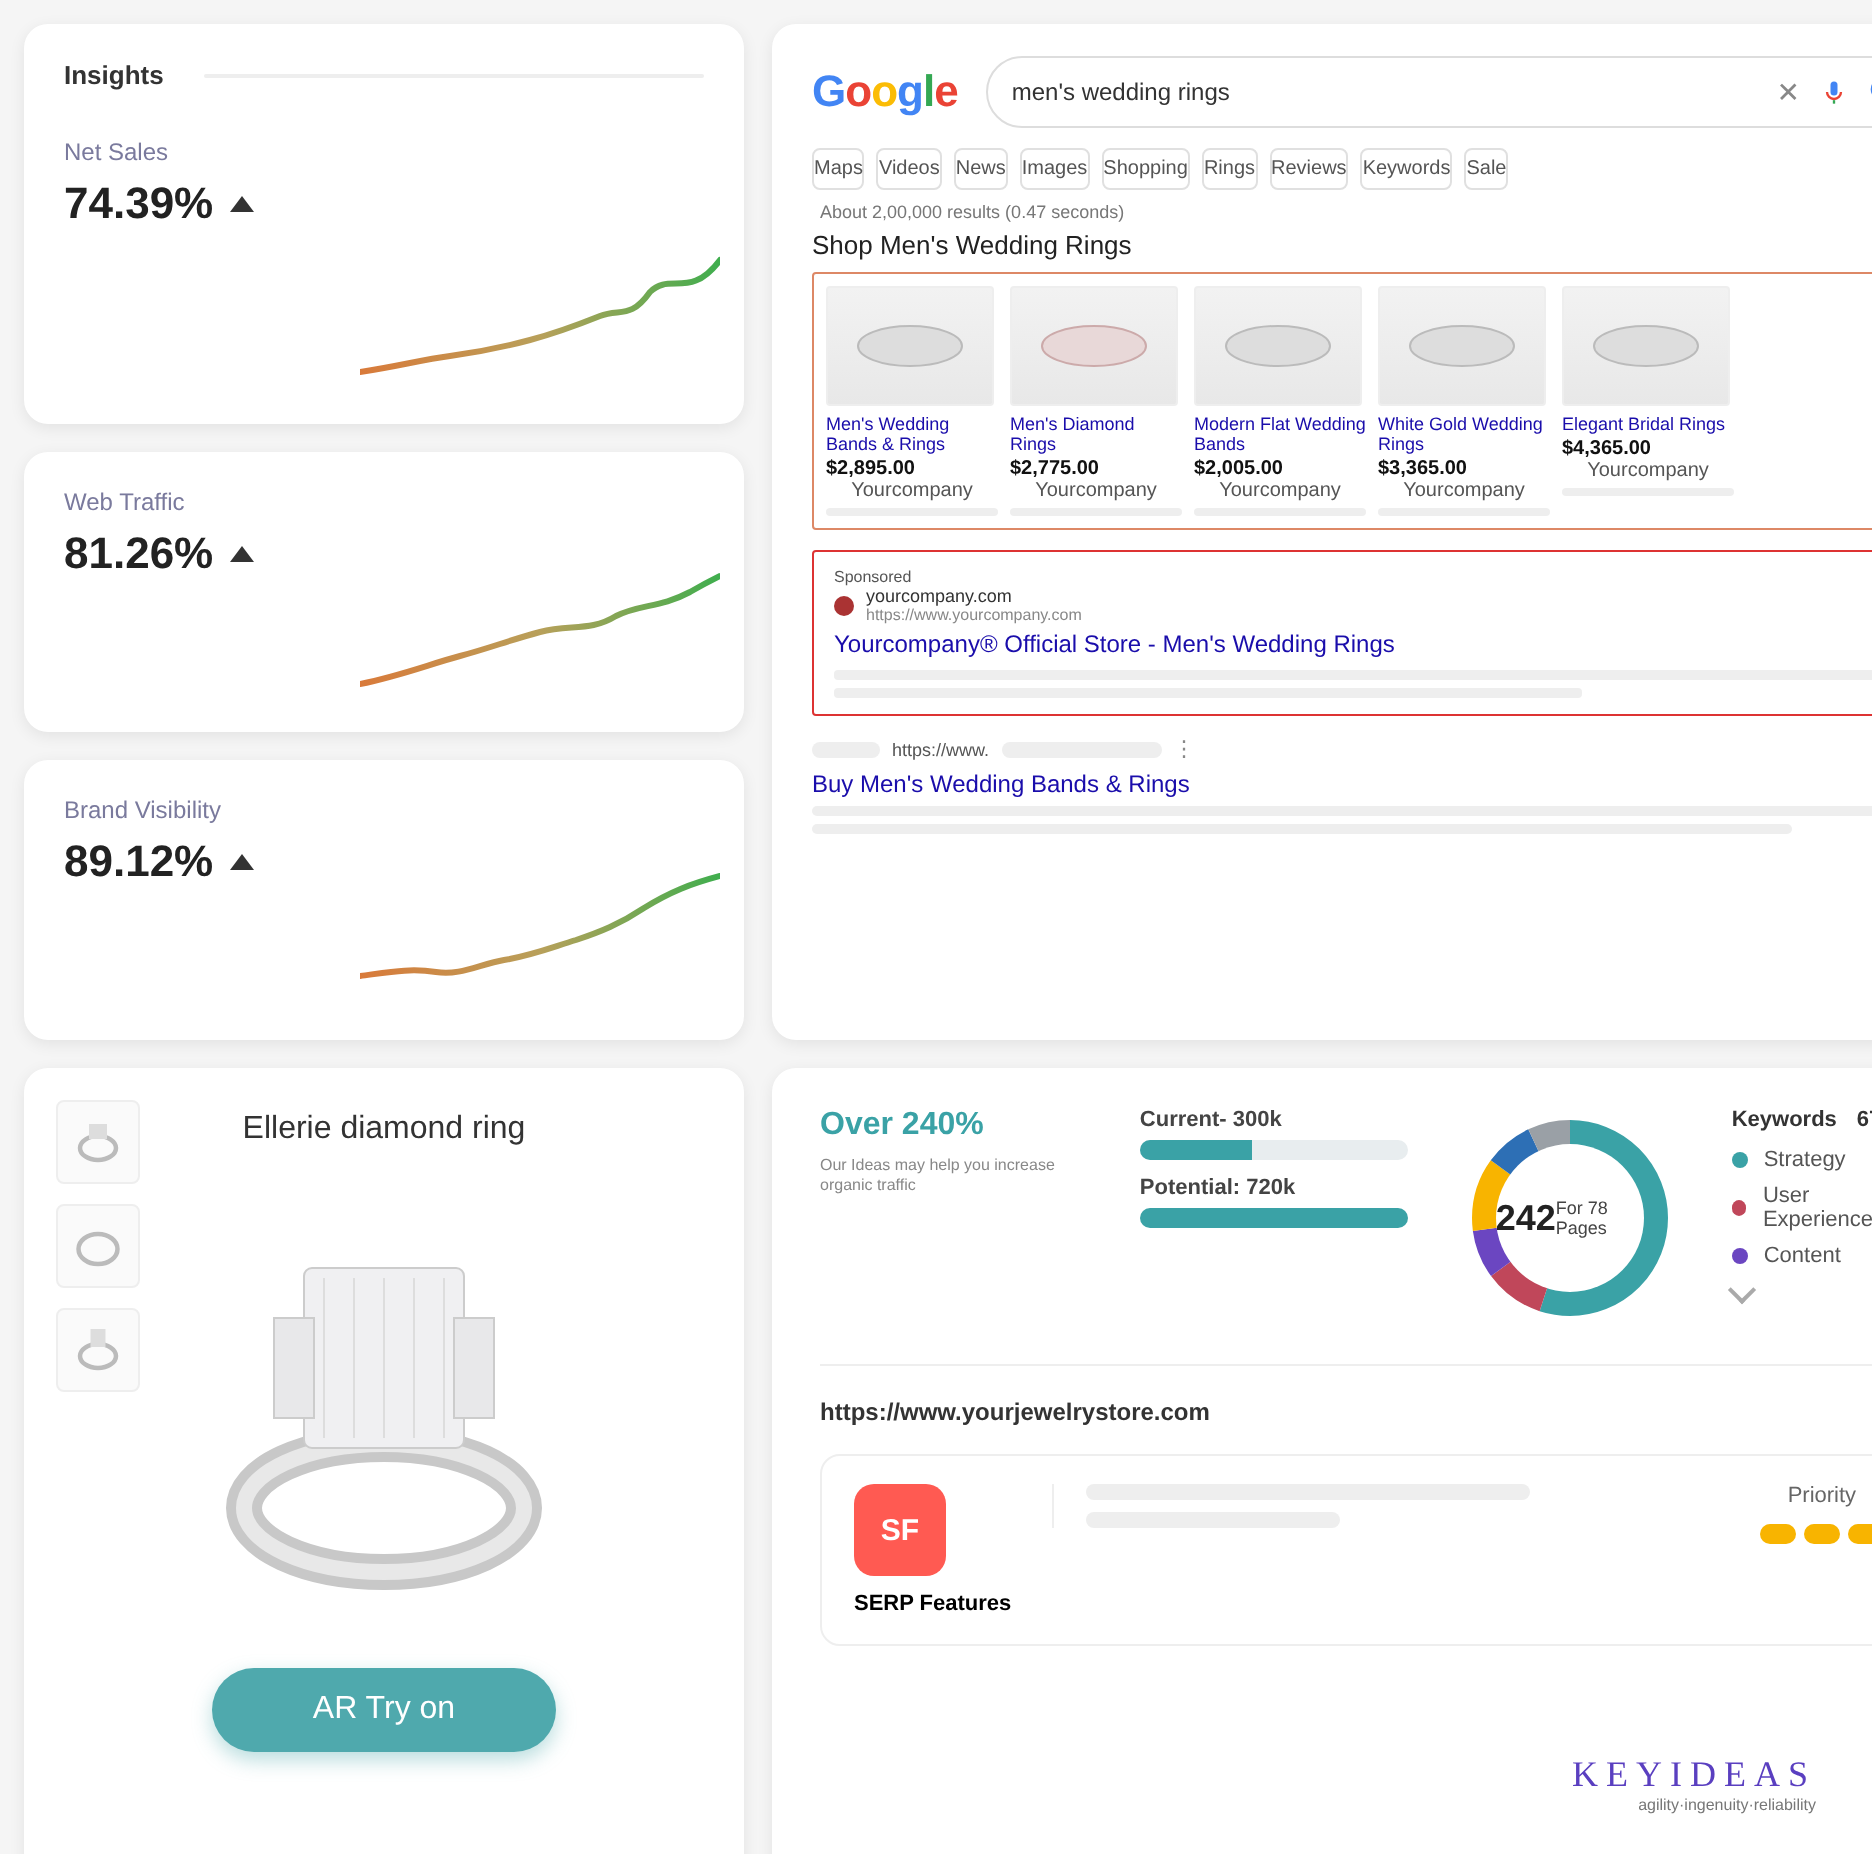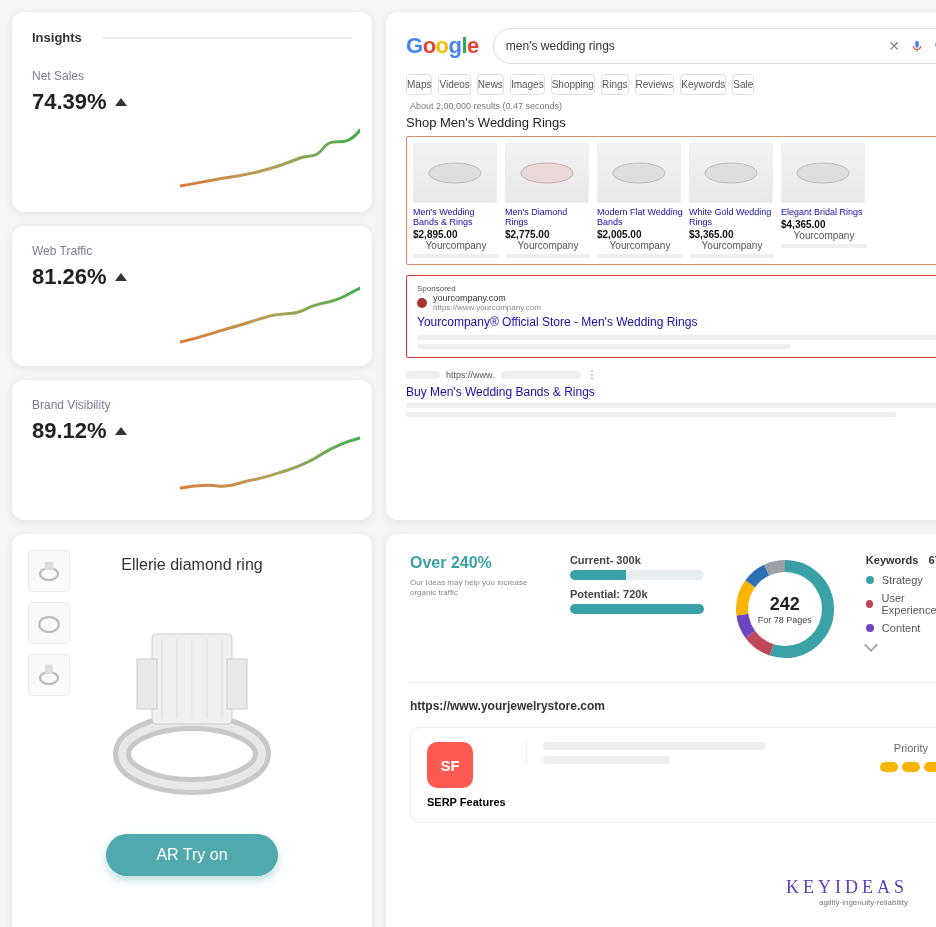--- a/index.html
+++ b/index.html
@@ -54,21 +54,21 @@
   .seo-card { padding:20px 24px; display:flex; flex-direction:column; gap:14px; height:410px;}
   .seo-top { display:flex; gap:26px; align-items:flex-start;}
   .seo-left { width:140px;}
   .seo-over { color:#3aa2a6; font-weight:700; font-size:16px;}
   .seo-sub { font-size:8px; color:#888; margin-top:6px; line-height:1.3;}
   .seo-mid { width:140px; font-size:11px; color:#444;}
   .seo-mid .lbl{font-weight:600;margin-bottom:4px;}
   .pbar{height:10px;background:#e8edef;border-radius:5px;overflow:hidden;margin-bottom:8px;}
   .pbar .fill{height:100%;background:#3aa2a6;}
   .donut-wrap{position:relative;width:110px;height:110px;}
-  .donut-center{position:absolute;inset:18px;background:#fff;border-radius:50%;display:flex;flex-direction:column;align-items:center;justify-content:center;font-size:9px;color:#444;}
+  .donut-center{position:absolute;inset:18px;background:#fff;border-radius:50%;display:flex;flex-direction:row;align-items:center;justify-content:center;font-size:9px;color:#444;}
   .donut-center .big{font-size:18px;font-weight:700;color:#222;}
   .kw-col{font-size:11px;color:#555;}
   .kw-head{font-weight:700;color:#333;margin-bottom:8px;display:flex;gap:10px;}
   .kw-item{display:flex;align-items:center;gap:8px;margin-bottom:6px;}
   .dot{width:8px;height:8px;border-radius:50%;}
   .chev{display:inline-block;width:10px;height:10px;border-right:2px solid #aaa;border-bottom:2px solid #aaa;transform:rotate(45deg);}
   .seo-url{font-size:12px;font-weight:600;color:#333;margin-top:4px; border-top:1px solid #eee; padding-top:16px;}
   .sf-box{border:1px solid #eee;border-radius:10px;padding:14px 16px;display:flex;align-items:flex-start;gap:20px;}
   .sf-badge{width:46px;height:46px;border-radius:10px;background:#ff5a52;color:#fff;display:flex;align-items:center;justify-content:center;font-weight:700;font-size:15px;}
   .sf-label{font-size:11px;font-weight:700;margin-top:8px;}

